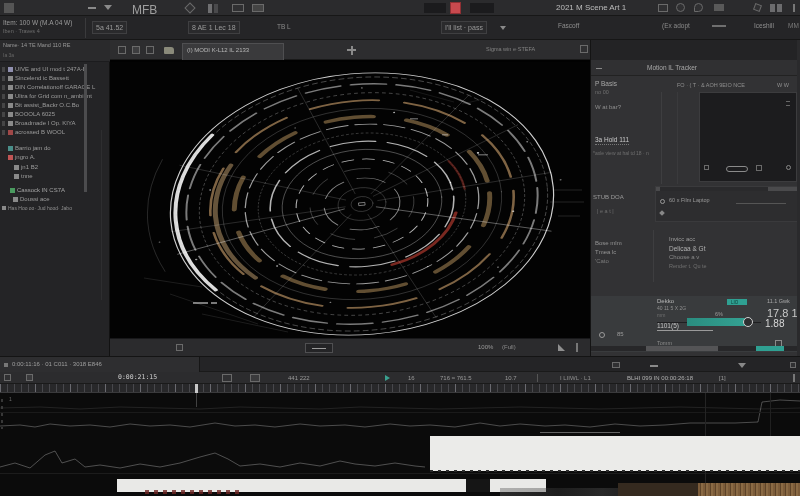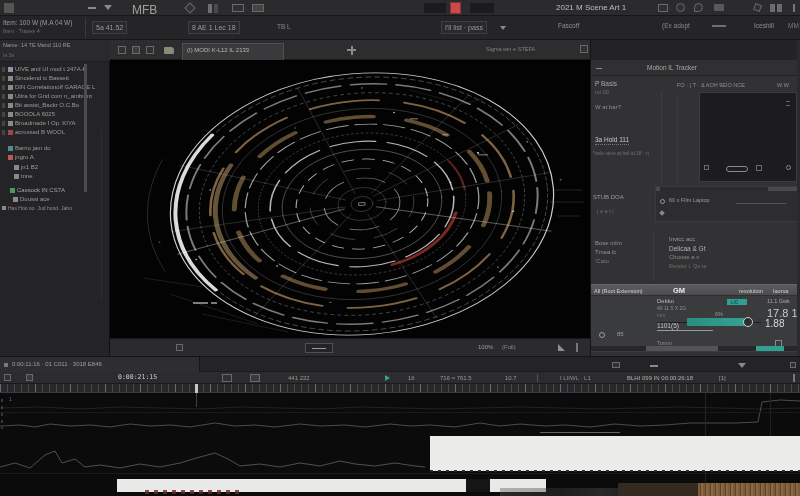--- a/index.html
+++ b/index.html
@@ -277,26 +277,20 @@
 
     <div class="vline" style="left:62px;top:190px;height:52px;background:#3e3e40"></div>
     <div class="t" style="left:4px;top:200px;font-size:6px;color:#949494">Bose mlm</div>
     <div class="t" style="left:4px;top:209px;font-size:6px;color:#949494">Tmea lc</div>
     <div class="t" style="left:4px;top:218px;font-size:6px;color:#7c7c7c">'Cato</div>
     <div class="t" style="left:78px;top:196px;font-size:6px;color:#9c9c9c">Invicc acc</div>
     <div class="t" style="left:78px;top:205px;font-size:6.5px;color:#b2b2b2">Delicaa &amp; Gt</div>
     <div class="t" style="left:78px;top:214px;font-size:6px;color:#8a8a8a">Choose a v</div>
     <div class="t" style="left:78px;top:223px;font-size:5.5px;color:#707070">Render t. Qu te</div>
 
-    <div class="b" style="left:0;top:244px;width:210px;height:12px;background:linear-gradient(#5c5c5e,#4c4c4e);border-top:1px solid #666;border-bottom:1px solid #2e2e30">
-      <span class="t" style="left:3px;top:2.5px;font-size:5.5px;color:#d2d2d2">All (Root Extension)</span>
-      <span class="t" style="left:82px;top:1px;font-size:7.5px;font-weight:bold;color:#ececec">GM</span>
-      <span class="t" style="left:148px;top:2.5px;font-size:5.5px;color:#d2d2d2">resolution</span>
-      <span class="t" style="left:182px;top:2.5px;font-size:5.5px;color:#d2d2d2">Iaorxa</span>
-    </div>
 
     <div class="b" style="left:0;top:256px;width:210px;height:56px;background:#393b3d">
       <div class="b" style="left:8px;top:36px;width:6px;height:6px;border:1px solid #9a9a9a;border-radius:50%"></div>
       <div class="t" style="left:26px;top:35px;font-size:6px;color:#9a9a9a">85</div>
       <div class="t" style="left:66px;top:2px;font-size:6px;color:#b8b8b8">Dekko</div>
       <div class="t" style="left:66px;top:9px;font-size:5px;color:#8f8f8f">40 11 5 X 2G</div>
       <div class="t" style="left:66px;top:16px;font-size:5px;color:#707070">mm</div>
       <div class="t" style="left:66px;top:26px;font-size:6.5px;color:#c4c4c4">1101(5)</div>
       <div class="b" style="left:66px;top:34px;width:56px;height:1px;background:#9a9a9a"></div>
       <div class="b" style="left:136px;top:3px;width:20px;height:6px;background:#2fa092">

